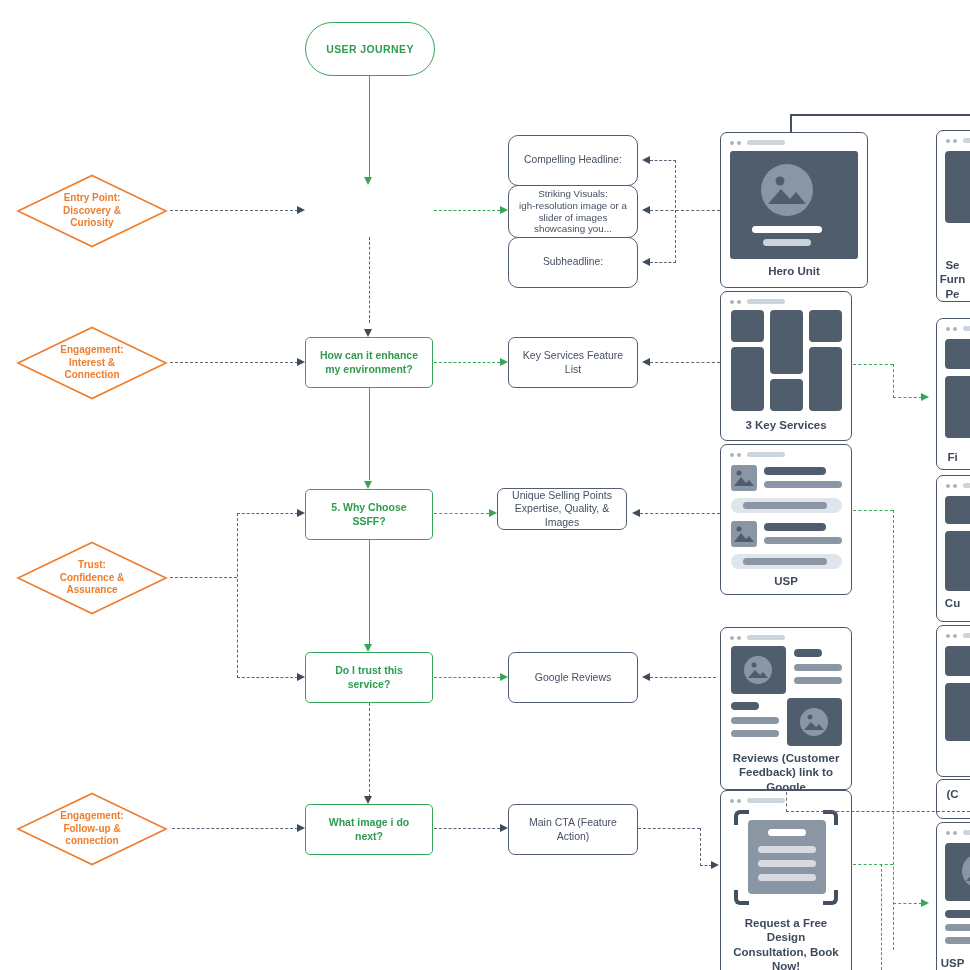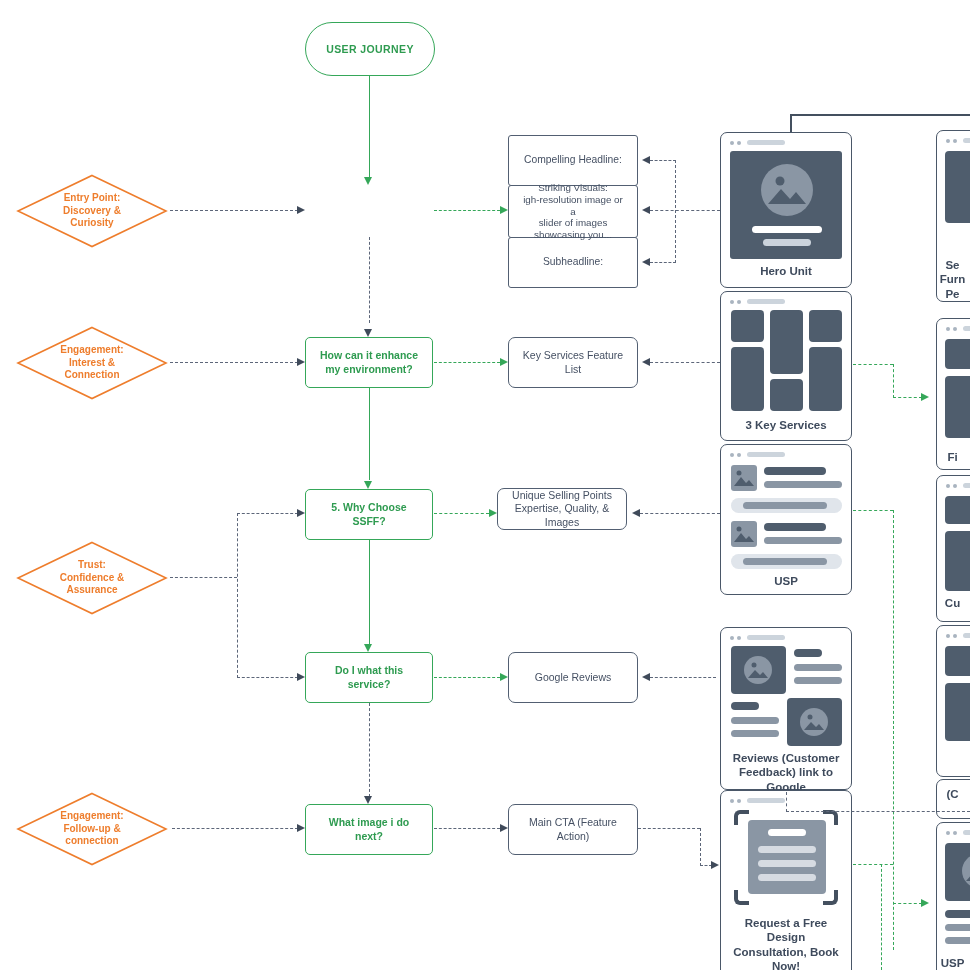--- a/index.html
+++ b/index.html
@@ -27,23 +27,23 @@
     position:absolute; width:130px; border:1.5px solid #525F72;
     border-radius:7px; background:#fff; display:flex; align-items:center;
     justify-content:center; text-align:center; color:#44506
 
 2;
     color:#455063; font-size:10.5px; font-weight:500; line-height:1.3;
     padding:4px 8px; z-index:2;
   }
   .stackbox {
     position:absolute; width:130px; border:1.4px solid #525F72;
-    border-radius:3px; background:#fff; display:flex; align-items:center;
+    border-radius:10px; background:#fff; display:flex; align-items:center;
     justify-content:center; text-align:center; color:#455063;
-    font-size:10.3px; font-weight:500; line-height:1.22; padding:3px 12px; z-index:2;
+    font-size:10.3px; font-weight:500; line-height:1.22; padding:3px 6px; z-index:2;
   }
   .diamond { position:absolute; width:152px; height:74px; z-index:2; }
   .diamond svg { position:absolute; left:0; top:0; }
   .diamond .dtext {
     position:absolute; inset:0; display:flex; align-items:center;
     justify-content:center; text-align:center; color:#EE7D2C;
     font-size:10px; font-weight:bold; line-height:1.25;
   }
 
   
@@ -201,21 +201,21 @@
 connection</div>
   </div>
 
   <div class="qbox" style="left:305px;top:337px">
     <span class="pre">How can it enhance my environment?</span>
   </div>
   <div class="qbox" style="left:305px;top:489px">
     <span class="pre">5. Why Choose SSFF?</span>
   </div>
   <div class="qbox" style="left:305px;top:652px">
-    <span class="pre">Do I what this service?</span>
+    <span class="pre">Do I trust this service?</span>
   </div>
   <div class="qbox" style="left:305px;top:804px">
     <span class="pre">What image i do next?</span>
   </div>
 
   <div class="stackbox" style="left:508px;top:135px;height:51px">
     <span class="pre">Compelling Headline:</span>
   </div>
   <div class="stackbox" style="left:508px;top:237px;height:51px">
     <span class="pre">Subheadline:</span>
@@ -235,21 +235,21 @@
 Expertise, Quality, &amp;
 Images</span>
   </div>
   <div class="gbox" style="left:508px;top:652px;height:51px">
     <span class="pre">Google Reviews</span>
   </div>
   <div class="gbox" style="left:508px;top:804px;height:51px">
     <span class="pre">Main CTA (Feature Action)</span>
   </div>
 
-  <div class="card" style="left:720px;top:132px;width:132px;height:156px">
+  <div class="card" style="left:720px;top:132px;width:148px;height:156px">
     <div class="chrome">
       <span class="dot"></span>
       <span class="dot"></span>
       <span class="bar"></span>
     </div>
     <div style="position:relative;margin:2px 9px 0 9px;height:108px;background:#4F5D6D;border-radius:3px">
       <svg width="54" height="54" style="position:absolute;left:30px;top:12px">
         <circle cx="27" cy="27" r="26" fill="#8A96A4"></circle>
         <circle cx="20" cy="18" r="4.5" fill="#4F5D6D"></circle>
         <path d="M8 41 L21 26 L30 36 L36 29 L46 41 Z" fill="#4F5D6D"></path>

